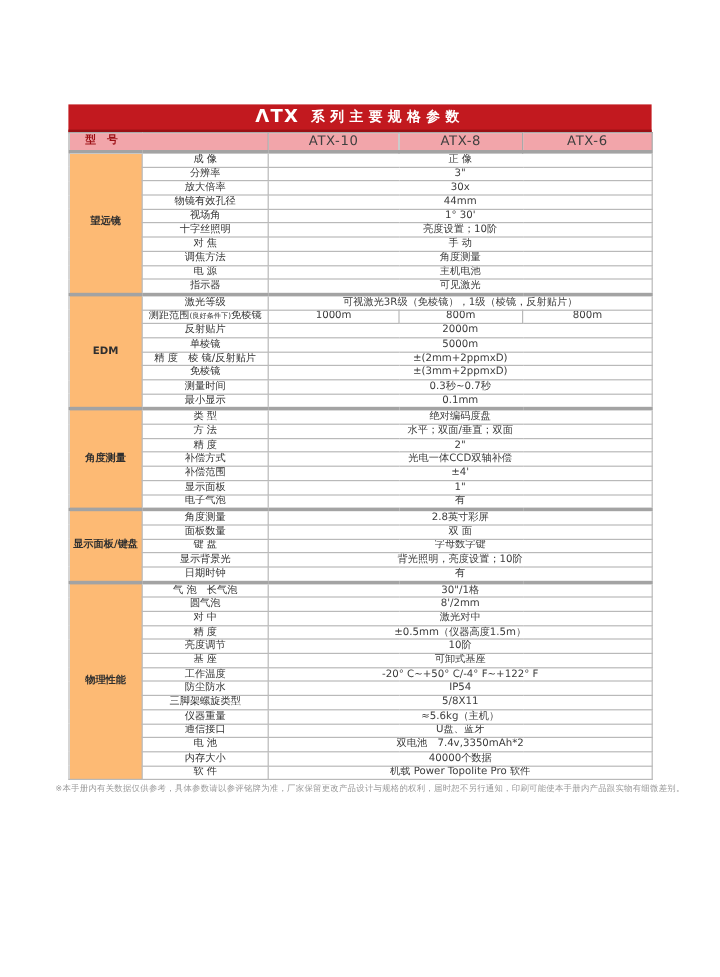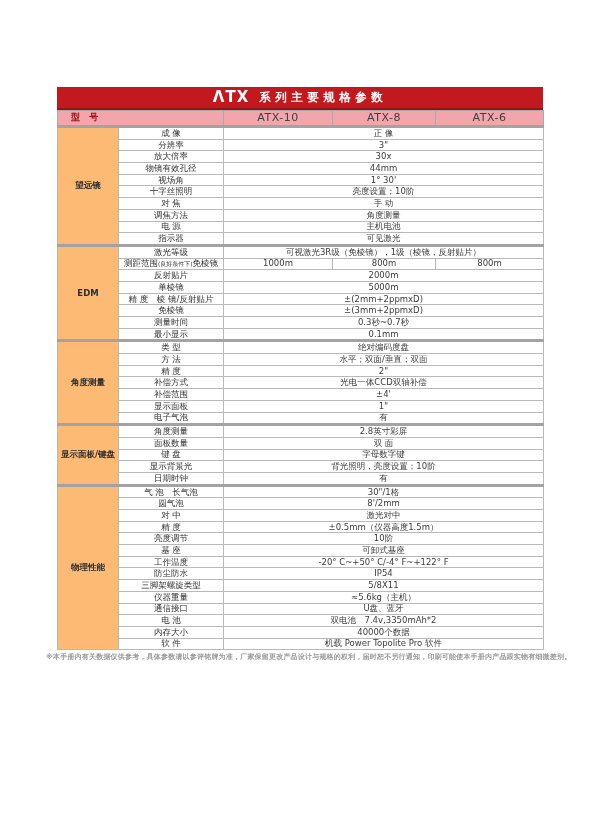--- a/index.html
+++ b/index.html
@@ -27,21 +27,21 @@
 
   td.cat{background:#fdba74;font-weight:bold;font-size:8.5px;color:#2f2f2f;letter-spacing:0;}
   td.lab{font-size:8.5px;color:#333;}
   td.lab .small{font-size:6px;}
   td.val{font-size:8.5px;}
   tr.section-start td{border-top:3px solid #a3a3a3;}
   table{border:1px solid #7d7d7d;}
 
   
   .footnote{position:absolute;left:46px;top:622px;width:520px;font-size:7px;color:#9a9a9a;
-            letter-spacing:0.2px;white-space:nowrap;font-weight:bold;}
+            letter-spacing:0.2px;white-space:nowrap;}
 
   
   .band-red{position:absolute;left:0;top:802px;width:400px;height:12px;background:#A00E13;
             -webkit-clip-path:polygon(0 0,100% 0,98% 100%,0 100%);clip-path:polygon(0 0,100% 0,98% 100%,0 100%);}
   .band-gray{position:absolute;left:398px;top:802px;width:196px;height:12px;background:#5D6B73;
             -webkit-clip-path:polygon(4.5% 0,100% 0,100% 100%,0 100%);clip-path:polygon(4.5% 0,100% 0,100% 100%,0 100%);}
 </style>
 </head>
 <body>
 

